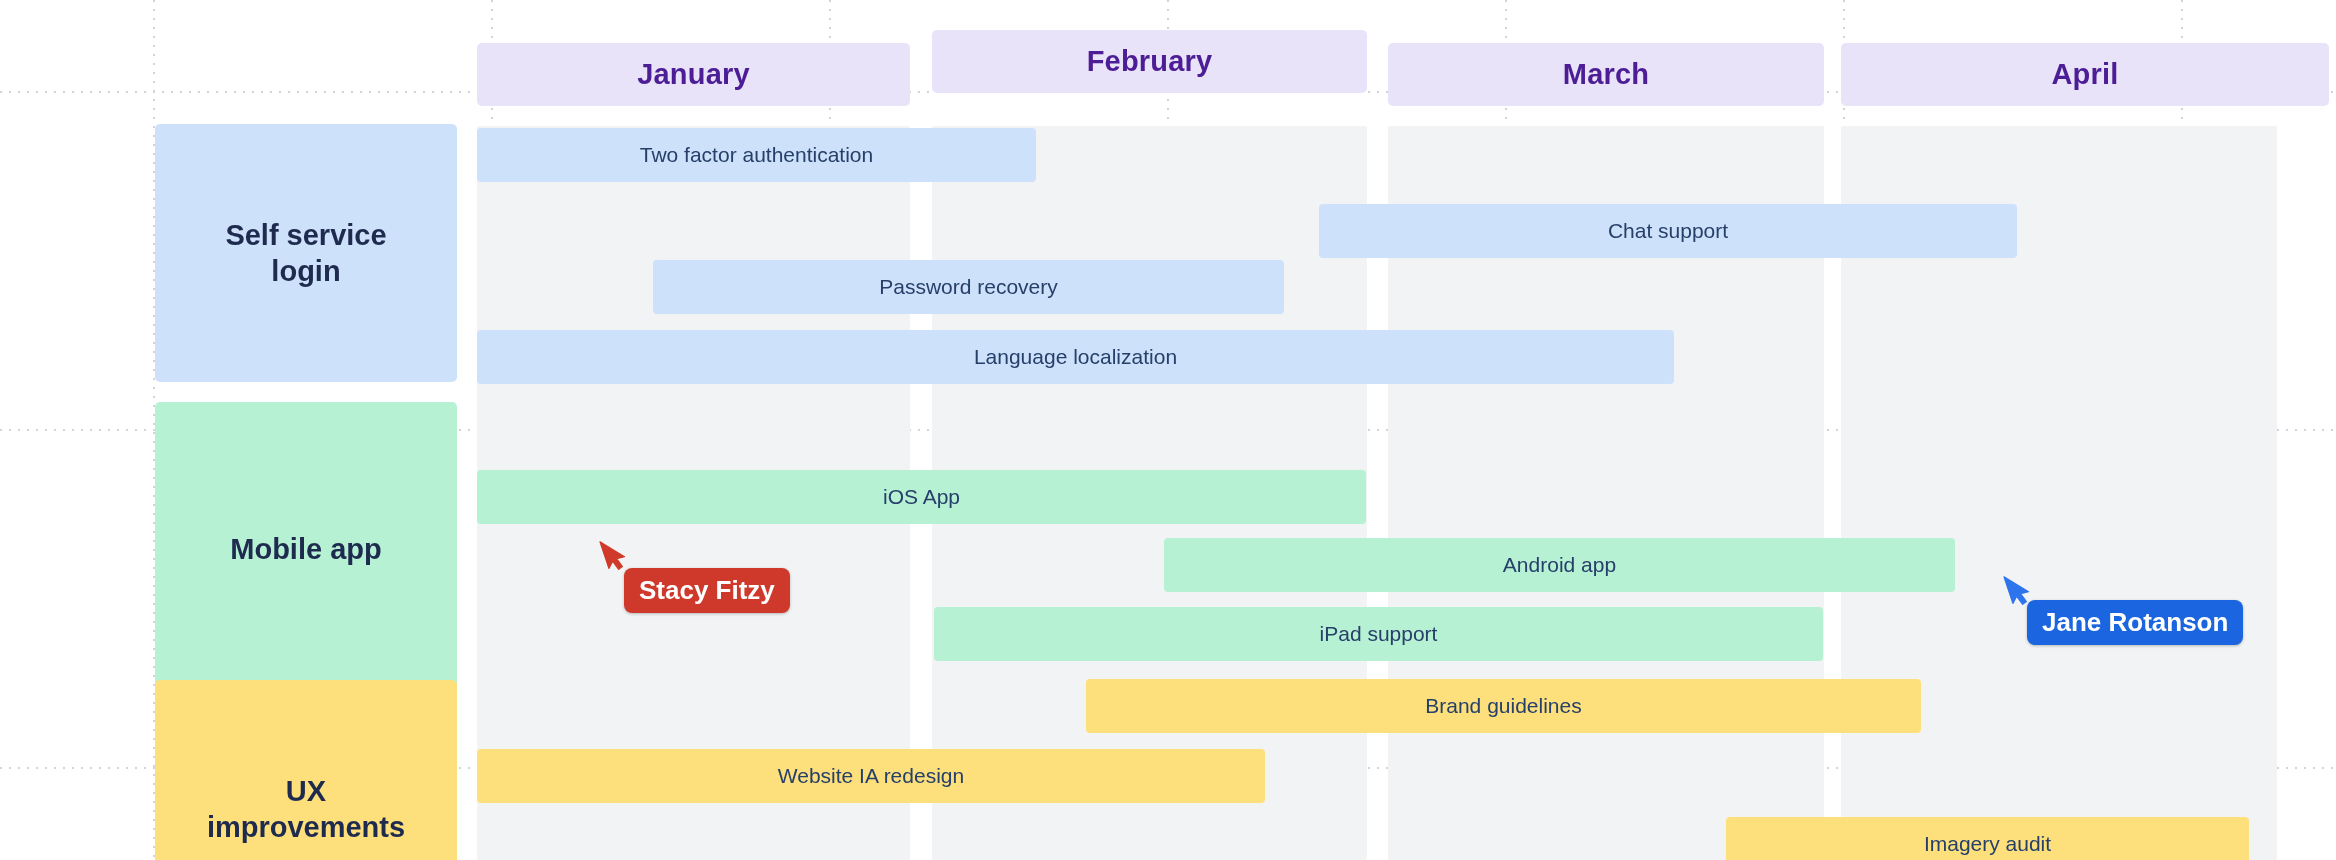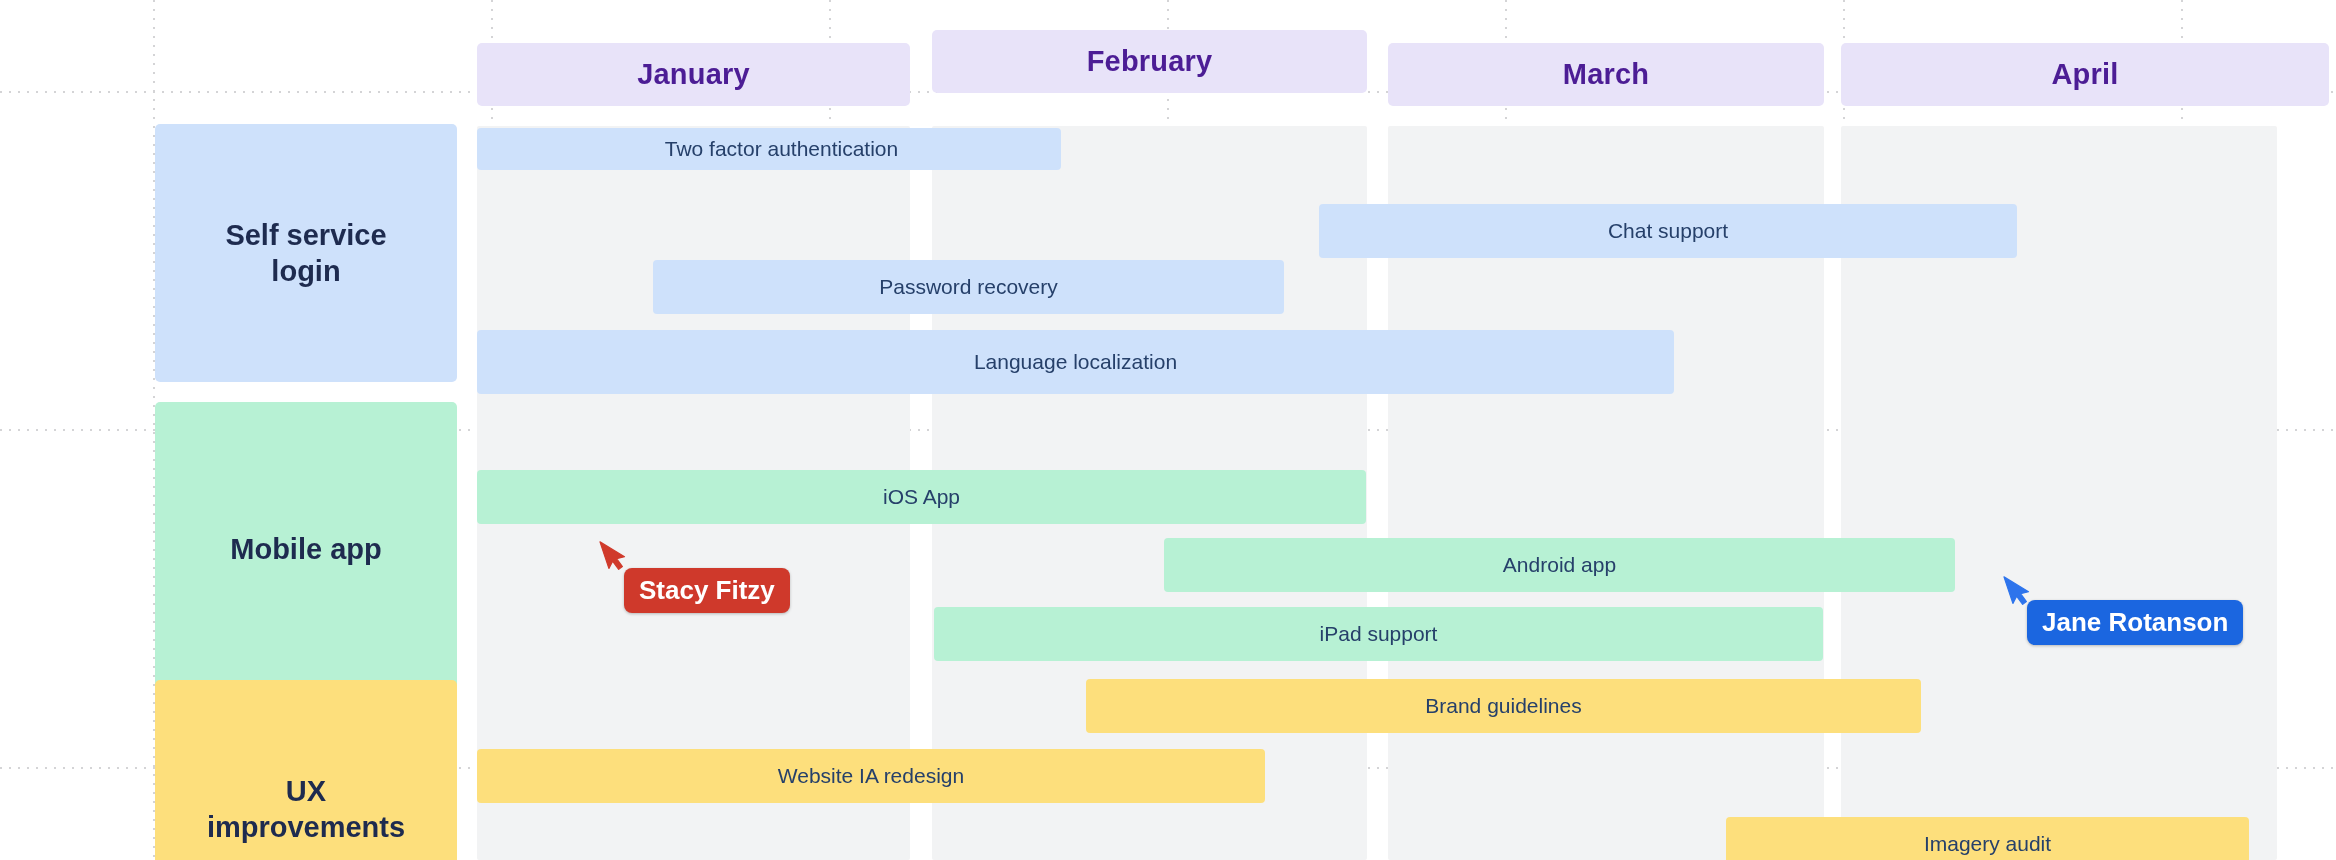--- a/index.html
+++ b/index.html
@@ -91,30 +91,30 @@
         <span class="row-text">Self service login</span>
       </div>
       <div class="row-label fill-green" style="left: 155px; top: 402px; width: 302px; height: 294px;">
         <span class="row-text">Mobile app</span>
       </div>
       <div class="row-label fill-yellow" style="left: 155px; top: 680px; width: 302px; height: 258px;">
         <span class="row-text">UX improvements</span>
       </div>
     </div>
   <div class="layer" id="tasks-layer">
-      <div class="task-bar fill-blue" style="left: 477px; top: 128px; width: 559px; height: 42px; padding-left: 25px;">
+      <div class="task-bar fill-blue" style="left: 477px; top: 128px; width: 559px; height: 54px;">
         <span>Two factor authentication</span>
       </div>
       <div class="task-bar fill-blue" style="left: 1319px; top: 204px; width: 698px; height: 54px;">
         <span>Chat support</span>
       </div>
       <div class="task-bar fill-blue" style="left: 653px; top: 260px; width: 631px; height: 54px;">
         <span>Password recovery</span>
       </div>
-      <div class="task-bar fill-blue" style="left: 477px; top: 330px; width: 1197px; height: 64px;">
+      <div class="task-bar fill-blue" style="left: 477px; top: 330px; width: 1197px; height: 54px;">
         <span>Language localization</span>
       </div>
       <div class="task-bar fill-green" style="left: 477px; top: 470px; width: 889px; height: 54px;">
         <span>iOS App</span>
       </div>
       <div class="task-bar fill-green" style="left: 1164px; top: 538px; width: 791px; height: 54px;">
         <span>Android app</span>
       </div>
       <div class="task-bar fill-green" style="left: 934px; top: 607px; width: 889px; height: 54px;">
         <span>iPad support</span>

